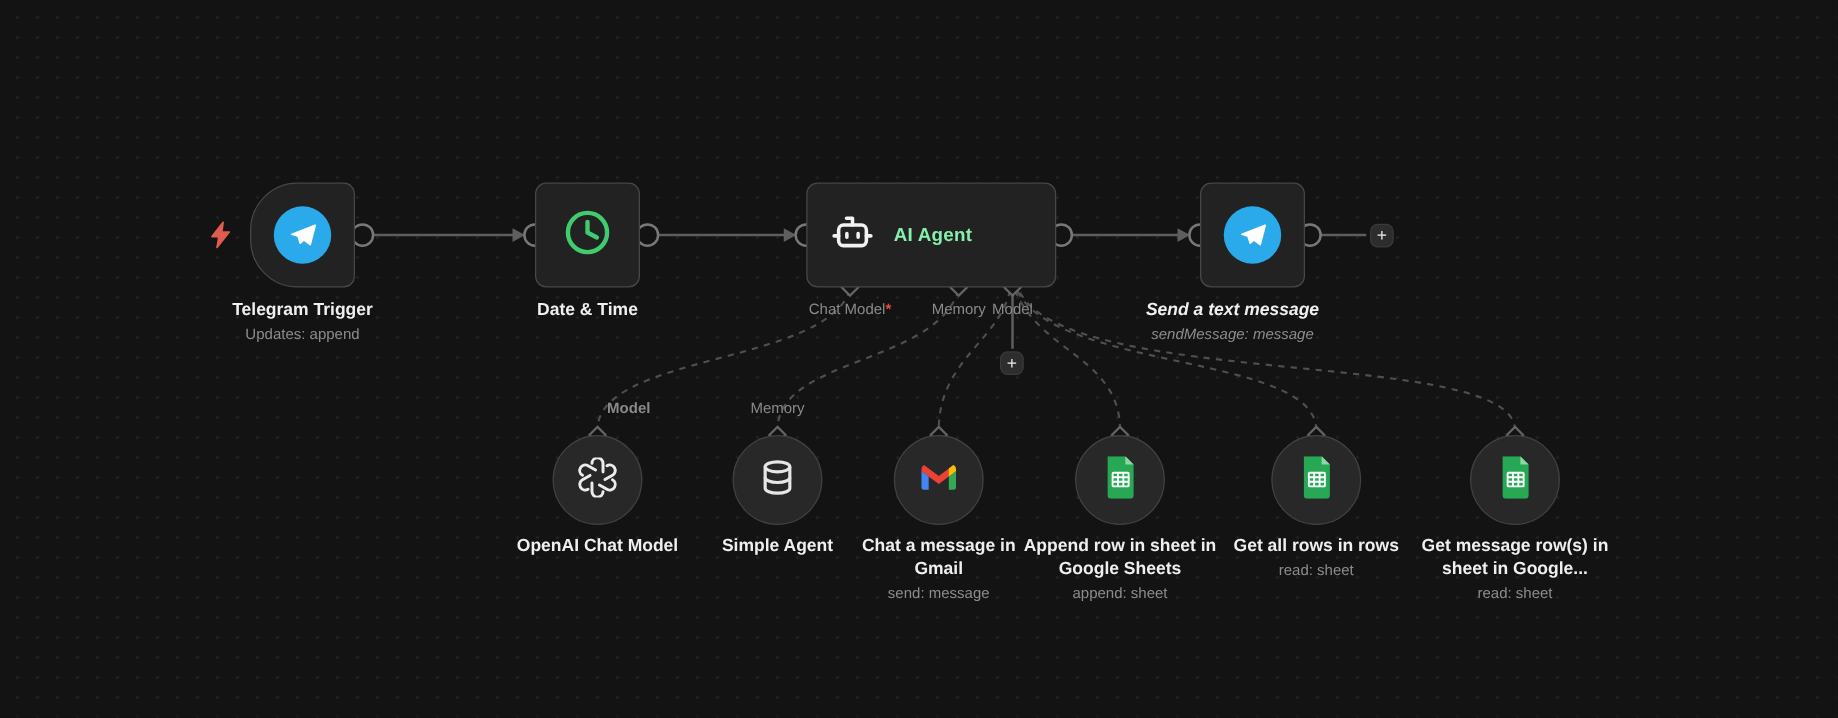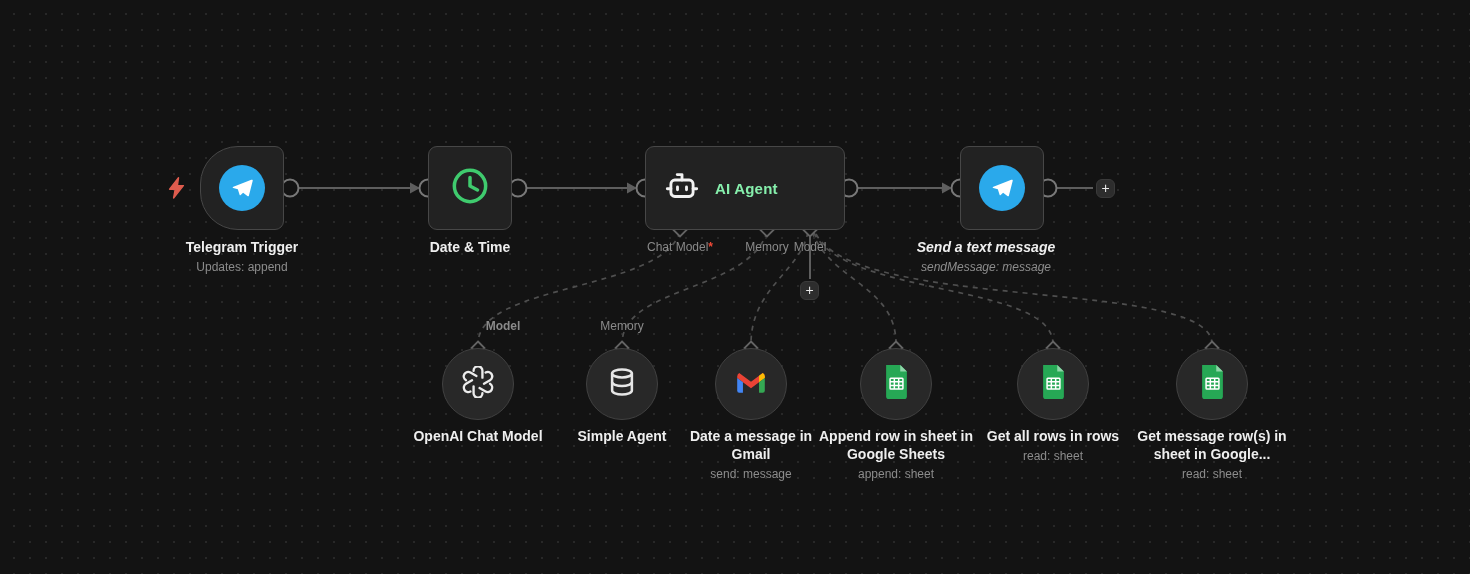--- a/index.html
+++ b/index.html
@@ -173,21 +173,21 @@
     <span>
       <svg width="30" height="23" viewBox="0 0 52 40">
         <path d="M5.5 3.6 L26 18.8 L46.5 3.6 Q50 5.5 50 9.5 V12 L26 30 L2 12 V9.5 Q2 5.5 5.5 3.6 Z" fill="#EA4335"></path>
         <path d="M40 8.4 L46.5 3.6 Q50 5.5 50 9.5 V12.2 L40 19.7 Z" fill="#FBBC04"></path>
         <path d="M2 12 L12 19.4 V38 H5.5 Q2 38 2 34.5 Z" fill="#4285F4"></path>
         <path d="M50 12.2 L40 19.6 V38 H46.5 Q50 38 50 34.5 Z" fill="#34A853"></path>
       </svg>
     </span>
   </div>
   <div class="label-block" style="left:671px;top:427px;width:160px;">
-    <div class="label-main">Date a message in Gmail</div>
+    <div class="label-main">Chat a message in Gmail</div>
     <div class="label-sub">send: message</div>
   </div>
 
   <div class="circle-node" style="left:860px;top:348px;">
     <span>
       <svg width="27" height="34" viewBox="0 0 28 36">
         <path d="M3 0 h15 l7 7 v26 a3 3 0 0 1 -3 3 H6 a3 3 0 0 1 -3 -3 Z" fill="#26A855"></path>
         <path d="M18 0 l7 7 h-7 z" fill="#8ED6A8"></path>
         <g stroke="#FFFFFF" stroke-width="1.6" fill="none">
           <rect x="7.2" y="14" width="13.6" height="11.5" rx="0.8"></rect>

